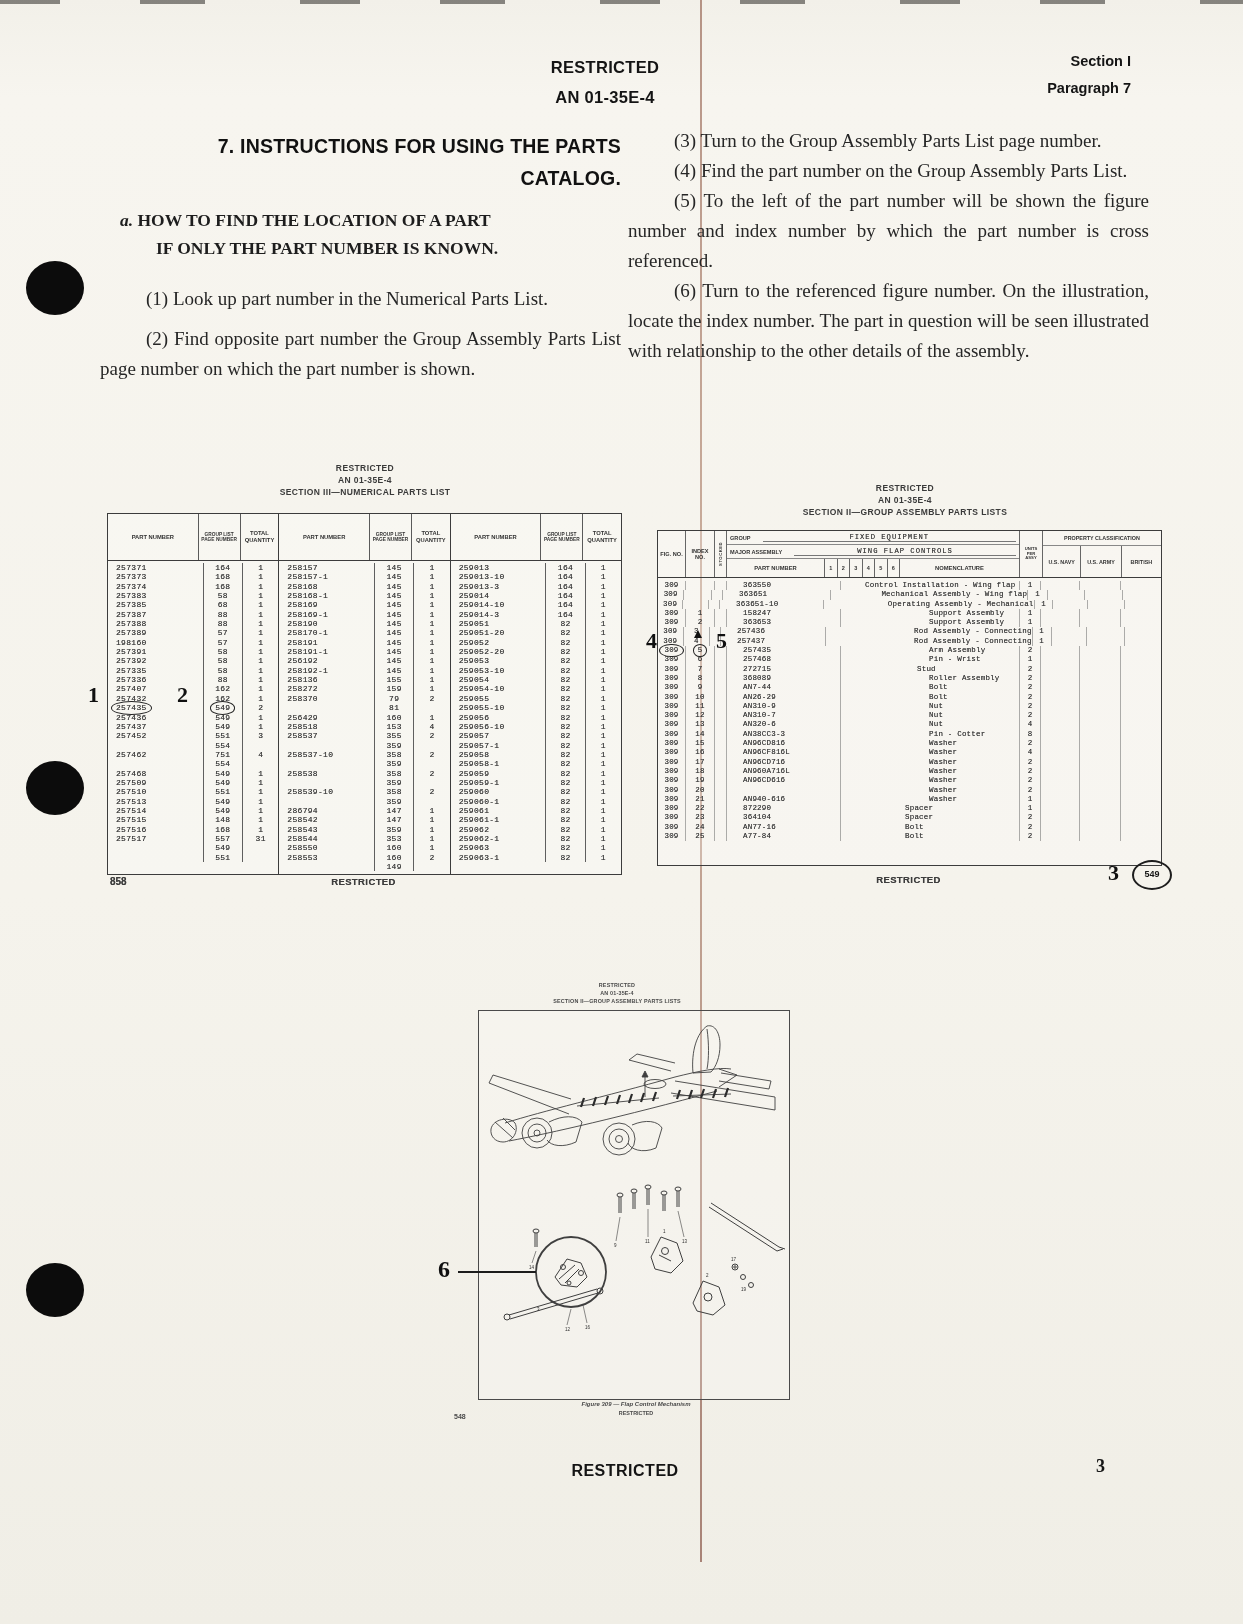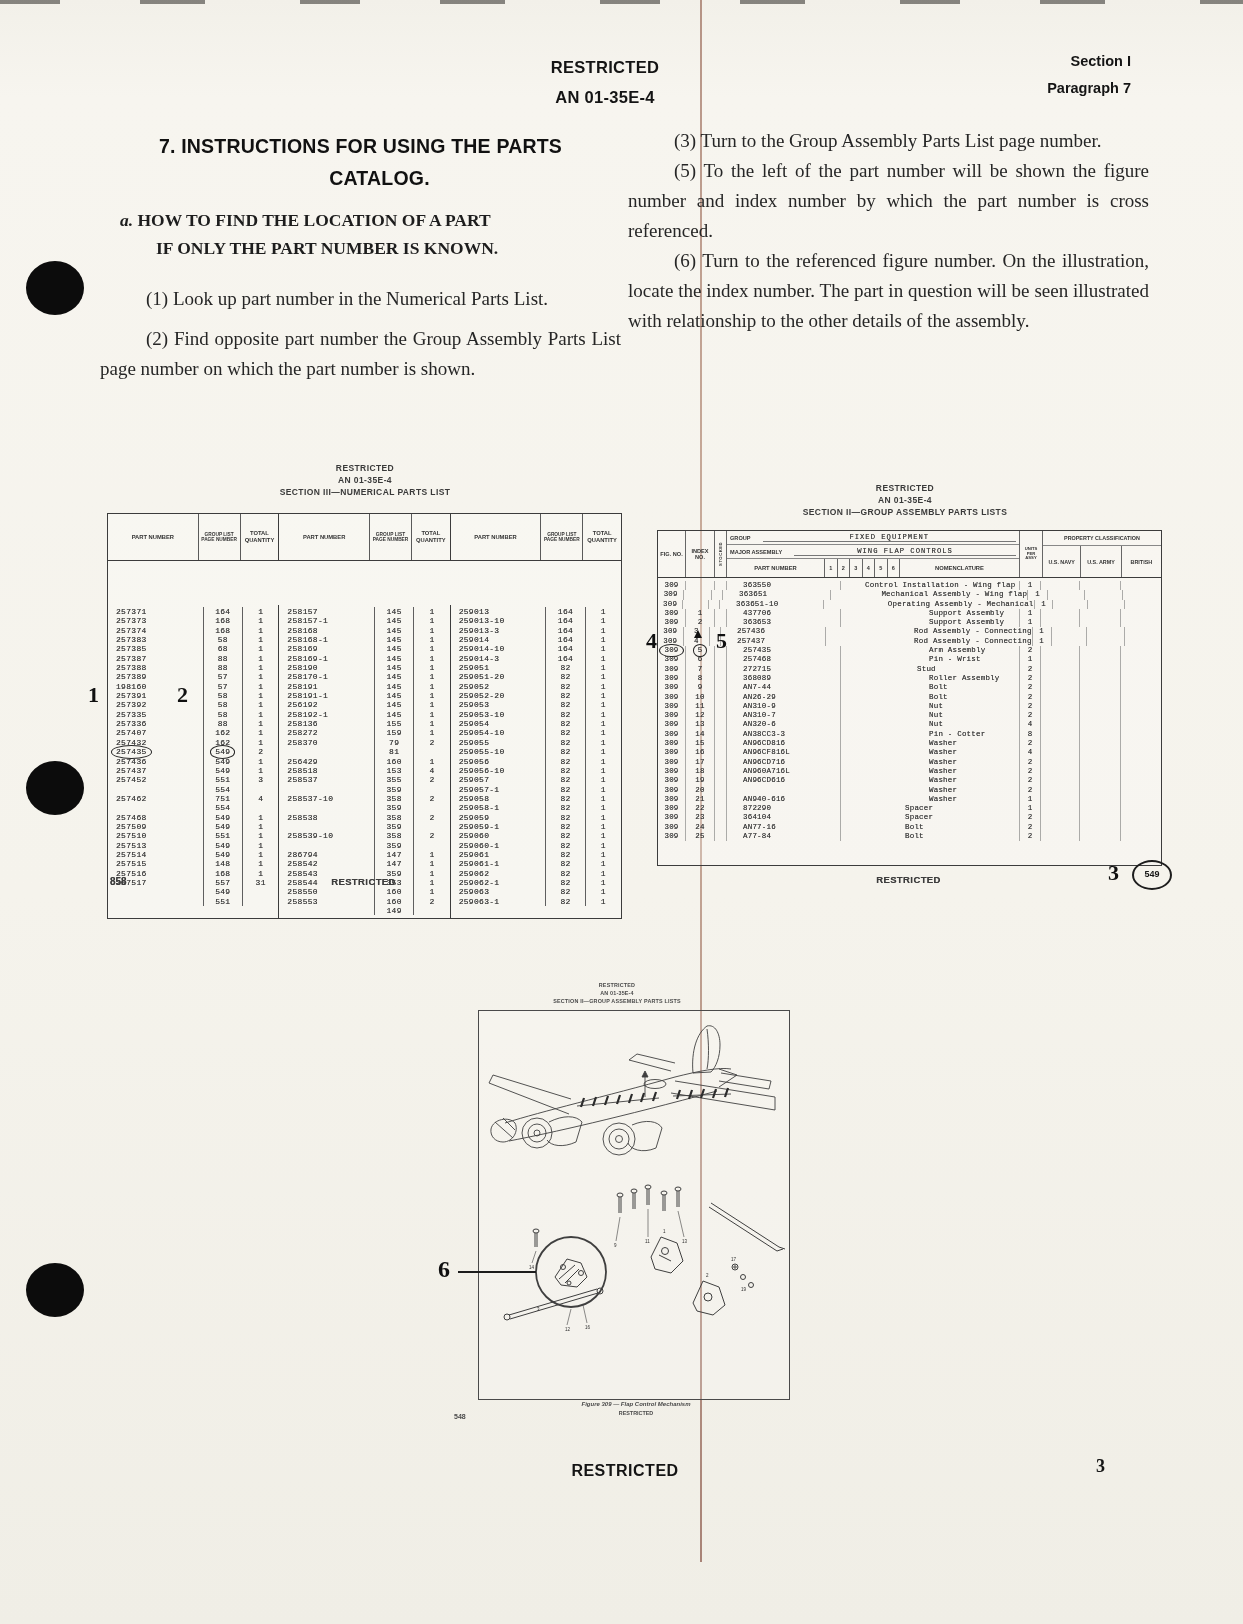--- a/index.html
+++ b/index.html
@@ -19,21 +19,21 @@
   .sans-b{font-family:"Liberation Sans",sans-serif;font-weight:700;color:#141414;}
   .hdr-center{left:480px;top:52px;width:250px;text-align:center;font-size:16.5px;line-height:30px;letter-spacing:.3px;}
   .hdr-right{right:112px;top:48px;width:220px;text-align:right;font-size:14.5px;line-height:27px;}
   .ftr-restricted{left:500px;top:1462px;width:250px;text-align:center;font-size:16px;letter-spacing:.5px;}
   .ftr-page{left:1096px;top:1456px;font-size:18px;font-weight:700;font-family:"Liberation Serif",serif;color:#161616;}
   
   .txtcol{width:521px;font-size:19px;line-height:30px;text-align:justify;color:#262626;}
   .leftcol{left:100px;top:130px;}
   .rightcol{left:628px;top:126px;}
   .para{margin:0;text-indent:46px;}
-  .h1line{font-family:"Liberation Sans",sans-serif;font-weight:700;font-size:19.5px;line-height:32px;color:#111;text-align:center;text-indent:0;letter-spacing:.2px;}
+  .h1line{font-family:"Liberation Sans",sans-serif;font-weight:700;font-size:19.5px;line-height:32px;color:#111;text-align:right;text-indent:0;letter-spacing:.2px;}
   .h1line2{padding-left:38px;}
   .subline{font-weight:700;font-size:17.5px;line-height:28px;text-align:left;text-indent:0;color:#1d1d1d;}
   .sub1{padding-left:20px;margin-top:12px;}
   .sub2{padding-left:56px;}
   .ital{font-style:italic;font-weight:700;}
   .mt20{margin-top:22px;} .mt10{margin-top:10px;}
   
   .scan-title{text-align:center;font-family:"Liberation Sans",sans-serif;font-weight:700;color:#3a3a3a;
     font-size:8.5px;line-height:12px;letter-spacing:.4px;}
   .scan-text{color:#3d3d3d;text-shadow:0 0 .5px rgba(70,70,70,.85);}
@@ -42,21 +42,21 @@
   .callout{font-family:"Liberation Serif",serif;font-weight:700;font-size:22px;color:#101010;line-height:22px;}
   
   .npl-wrap{left:107px;top:513px;width:513px;border:1.6px solid #3c3c3c;background:rgba(255,255,255,.25);}
   .npl-head{display:flex;height:46px;border-bottom:1.4px solid #3c3c3c;}
   .npl-hgroup{display:flex;flex:1;}
   .npl-hgroup + .npl-hgroup{border-left:1.6px solid #3c3c3c;}
   .npl-hcell{display:flex;align-items:center;justify-content:center;text-align:center;
     font-family:"Liberation Sans",sans-serif;font-weight:700;font-size:5.8px;line-height:6.6px;color:#333;padding:1px;}
   .npl-hpart{width:54%;} .npl-hpage{width:24%;border-left:1px solid #5a5a5a;font-size:4.8px;line-height:5.4px;}
   .npl-hqty{width:22%;border-left:1px solid #5a5a5a;}
-  .npl-body{display:flex;margin-top:44px;}
+  .npl-body{display:flex;}
   .npl-group{flex:1;display:flex;flex-direction:column;padding:2px 0 3px;}
   .npl-group + .npl-group{border-left:1.6px solid #3c3c3c;}
   .npl-row{display:flex;height:9.35px;}
   .npl-cell{font-family:"Liberation Mono","DejaVu Sans Mono",monospace;font-size:8px;line-height:9.35px;
     letter-spacing:.3px;color:#3d3d3d;text-shadow:0 0 .5px rgba(70,70,70,.8);overflow:visible;white-space:nowrap;}
   .npl-part{width:54%;padding-left:8px;border-right:1px solid #5f5f5f;}
   .npl-page{width:24%;text-align:center;border-right:1px solid #5f5f5f;}
   .npl-qty{width:22%;text-align:center;}
   .npl-footer-left{left:110px;top:876px;font-size:10px;}
   .npl-footer-center{left:107px;top:876px;width:513px;text-align:center;font-size:9.5px;letter-spacing:.4px;}
@@ -129,20 +129,21 @@
   <p class="para h1line">7. INSTRUCTIONS FOR USING THE PARTS</p>
   <p class="para h1line h1line2">CATALOG.</p>
   <p class="para subline sub1"><span class="ital">a.</span>&nbsp;<span>HOW TO FIND THE LOCATION OF A PART</span></p>
   <p class="para subline sub2">IF ONLY THE PART NUMBER IS KNOWN.</p>
   <p class="para mt20">(1)  Look up part number in the Numerical Parts List.</p>
   <p class="para mt10">(2)  Find opposite part number the Group Assembly Parts List page number on which the part number is shown.</p>
 </div>
 
 <div class="abs txtcol rightcol">
   <p class="para">(3)  Turn to the Group Assembly Parts List page number.</p>
+  <p class="para">(4)  Find the part number on the Group Assembly Parts List.</p>
   <p class="para">(5)  To the left of the part number will be shown the figure number and index number by which the part number is cross referenced.</p>
   <p class="para">(6)  Turn to the referenced figure number.  On the illustration, locate the index number.  The part in question will be seen illustrated with relationship to the other details of the assembly.</p>
 </div>
 
 <div class="abs scan-title" style="left:240px;top:462px;width:250px;">
   <div>RESTRICTED</div>
   <div>AN 01-35E-4</div>
   <div>SECTION III—NUMERICAL PARTS LIST</div>
 </div>
 <div class="abs npl-wrap">
@@ -737,21 +738,21 @@
         <div class="gap-cell g-nom" style="padding-left: 64px;"><span>Operating Assembly - Mechanical</span></div>
         <div class="gap-cell g-units"><span>1</span></div>
         <div class="gap-cell g-navy"><span></span></div>
         <div class="gap-cell g-army"><span></span></div>
         <div class="gap-cell g-brit"><span></span></div>
       </div>
       <div class="gap-row">
         <div class="gap-cell g-fig"><span>309</span></div>
         <div class="gap-cell g-idx"><span>1</span></div>
         <div class="gap-cell g-stk"><span></span></div>
-        <div class="gap-cell g-part"><span>437706</span></div>
+        <div class="gap-cell g-part"><span>158247</span></div>
         <div class="gap-cell g-nom" style="padding-left: 88px;"><span>Support Assembly</span></div>
         <div class="gap-cell g-units"><span>1</span></div>
         <div class="gap-cell g-navy"><span></span></div>
         <div class="gap-cell g-army"><span></span></div>
         <div class="gap-cell g-brit"><span></span></div>
       </div>
       <div class="gap-row">
         <div class="gap-cell g-fig"><span>309</span></div>
         <div class="gap-cell g-idx"><span>2</span></div>
         <div class="gap-cell g-stk"><span></span></div>

